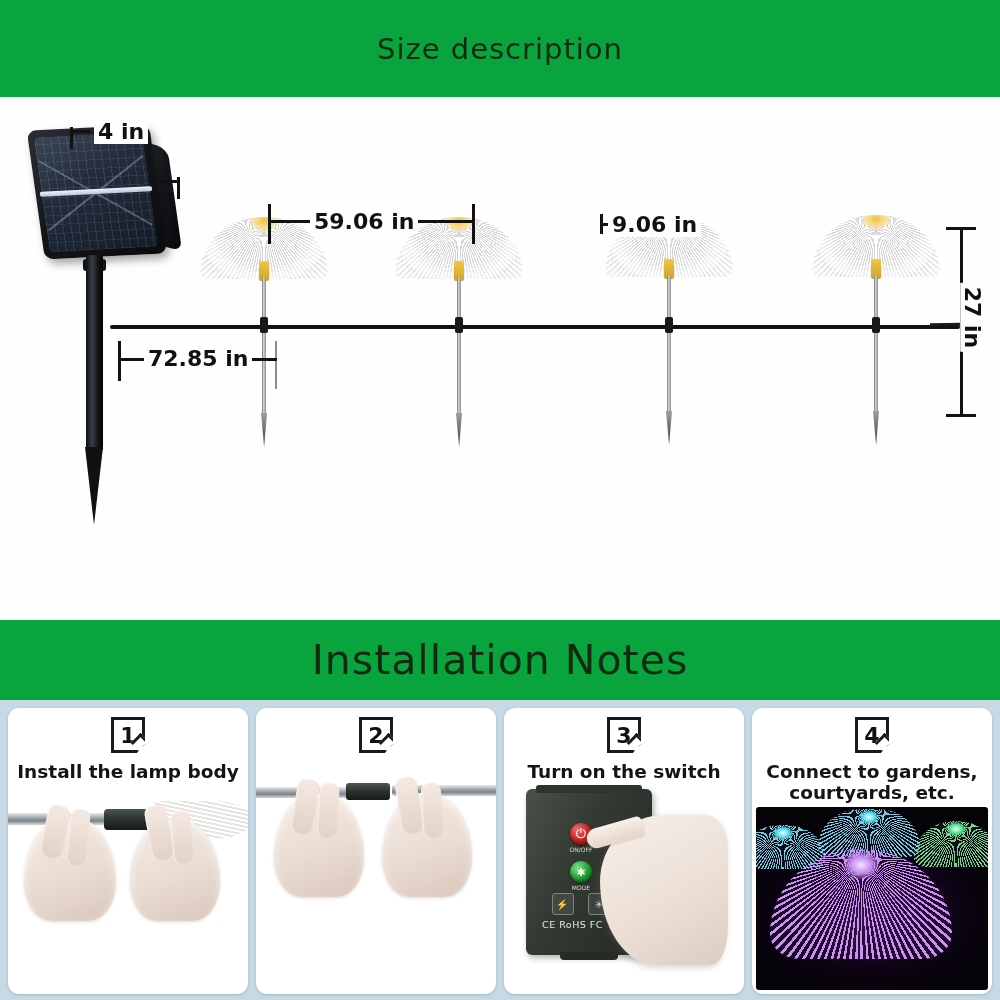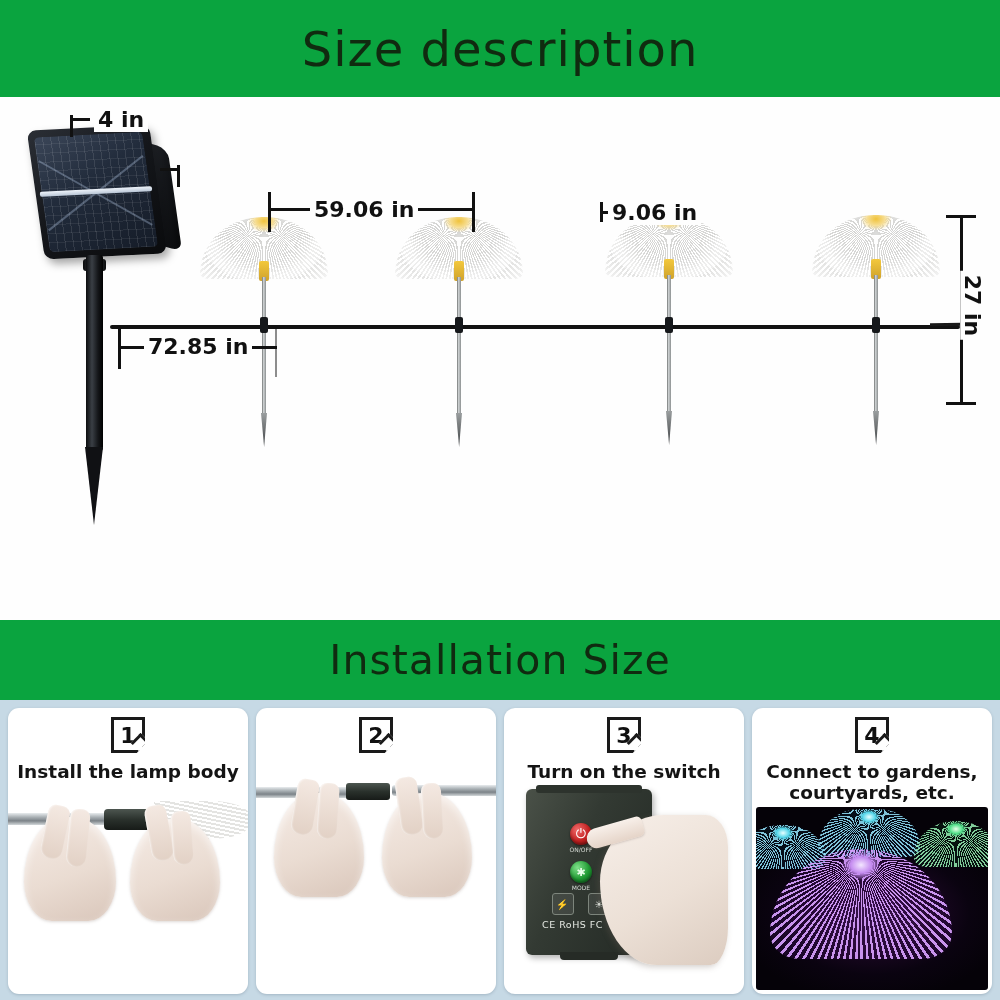--- a/index.html
+++ b/index.html
@@ -18,21 +18,21 @@
     background: #0aa43f;
     display: flex; align-items: center; justify-content: center;
   }
   .banner-title {
     color: #102b10;
     font-family: "DejaVu Sans", sans-serif;
     font-weight: 400;
     letter-spacing: 1px;
   }
   #banner-size { top: 0; height: 97px; }
-  #banner-size .banner-title { font-size: 48px; }
+  #banner-size .banner-title { font-size: 29px; }
 
   #banner-notes { top: 620px; height: 80px; }
   #banner-notes .banner-title { font-size: 41px; }
 
   
   .diagram {
     position: absolute;
     top: 97px; left: 0;
     width: 1000px; height: 523px;
     background: #fefefe;
@@ -165,21 +165,21 @@
     background: #16181b; border-radius: 2px;
   }
   .lamp .stem-tip {
     position: absolute; left: 61px; top: 196px;
     width: 6px; height: 34px;
     background: linear-gradient(180deg,#9a9e9f,#3d4042);
     clip-path: polygon(0 0,100% 0,52% 100%);
   }
 
   
-  .dim { position: absolute; color: #111; }
+  .dim { position: absolute; color: #111; margin-top: 12px; }
   .dim .bar {
     position: absolute; height: 3px; background: #111;
   }
   .dim .tick {
     position: absolute; width: 3px; background: #111;
   }
   .dim .vbar { position: absolute; width: 3px; background: #111; }
   .dim .htick { position: absolute; height: 3px; background: #111; }
   .dim .label {
     position: absolute;
@@ -476,21 +476,21 @@
   <div class="dim" style="left:928px; top:118px; width:50px; height:190px;">
     <div class="vbar" style="left:32px; top:0; height:190px;"></div>
     <div class="htick" style="left:18px; top:0; width:30px;"></div>
     <div class="htick" style="left:18px; top:187px; width:30px;"></div>
     <div class="label vert" style="left:10px; top:78px;">27 in</div>
   </div>
 
 </div>
 
 <div class="banner" id="banner-notes">
-  <div class="banner-title">Installation Size</div>
+  <div class="banner-title">Installation Notes</div>
 </div>
 
 <div class="cards">
 
   <div class="card">
     <div class="card-head">
       <span class="badge">1</span>
     </div>
     <div class="card-caption">Install the lamp body</div>
     <div class="card-figure">

